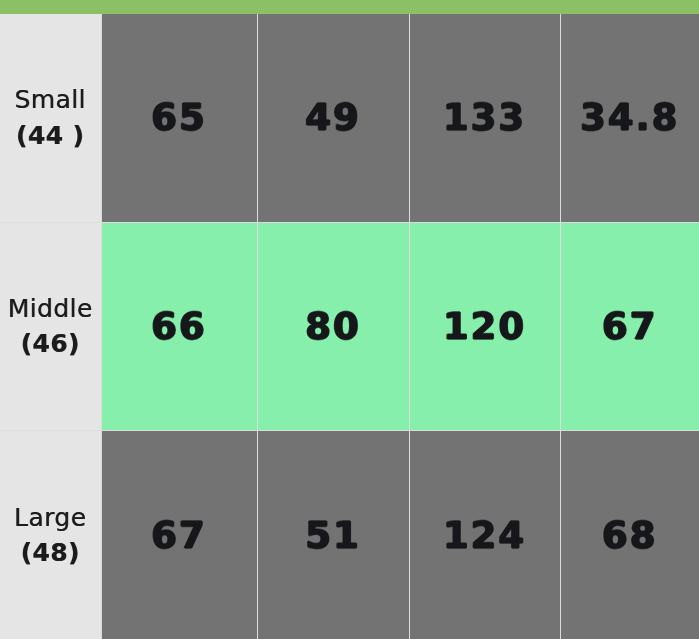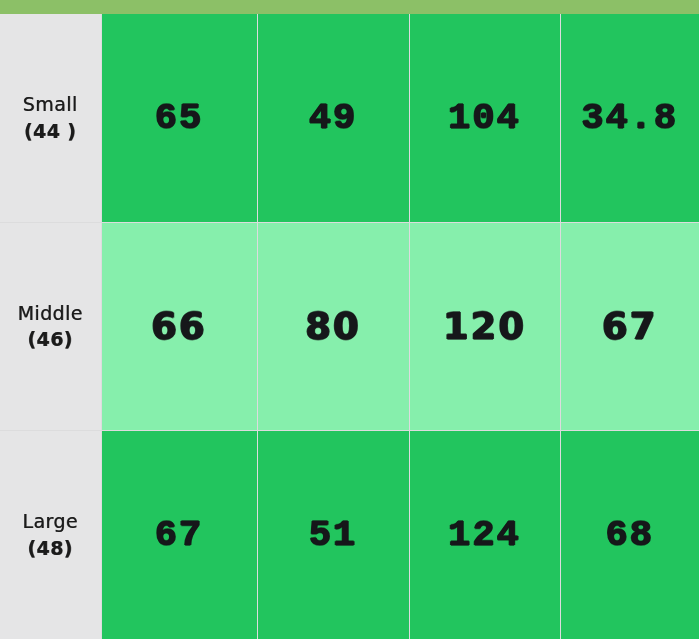--- a/index.html
+++ b/index.html
@@ -67,21 +67,21 @@
   .col-d1     { width: 156px; }
   .col-d2     { width: 152px; }
   .col-d3     { width: 151px; }
   .col-d4     { width: 139px; }
 
   
   .row-label {
     background: #e5e5e6;
     color: #1b1b1b;
     font-family: "DejaVu Sans", sans-serif;
-    font-size: 19px;
+    font-size: 25px;
     font-weight: 400;
     line-height: 1.42;
     letter-spacing: 0.4px;
     padding: 0 6px !important;
     text-align: center;
     word-break: break-all;
     overflow-wrap: anywhere;
     text-shadow: 0.4px 0 0 rgba(27,27,27,0.55), -0.35px 0 0 rgba(27,27,27,0.4);
   }
   .row-label .lbl-name { display: block; }
@@ -94,21 +94,21 @@
     font-size: 37px;
     font-weight: 700;
     letter-spacing: 2px;
     text-shadow:
        0.9px 0 0 rgba(18,18,20,0.85),
       -0.9px 0 0 rgba(18,18,20,0.85),
        0 0.7px 0 rgba(18,18,20,0.6),
        0 -0.7px 0 rgba(18,18,20,0.6);
   }
 
-  .rowbg-a .data-cell { background: #22c55e; font-family: Liberation Mono, monospace; }
+  .rowbg-a .data-cell { background: #737373; }
   .rowbg-b .data-cell { background: #86efac; }
 </style>
 </head>
 <body>
 
 <div id="chart-root">
 
   <div class="top-banner"></div>
 
   <table class="size-table">
@@ -121,21 +121,21 @@
     </colgroup>
     <tbody>
 
       <tr class="rowbg-a">
         <td class="row-label">
           <span class="lbl-name">Small</span>
           <span class="lbl-code">(44 )</span>
         </td>
         <td class="data-cell">65</td>
         <td class="data-cell">49</td>
-        <td class="data-cell">104</td>
+        <td class="data-cell">133</td>
         <td class="data-cell">34.8</td>
       </tr>
 
       <tr class="rowbg-b">
         <td class="row-label">
           <span class="lbl-name">Middle</span>
           <span class="lbl-code">(46)</span>
         </td>
         <td class="data-cell">66</td>
         <td class="data-cell">80</td>

